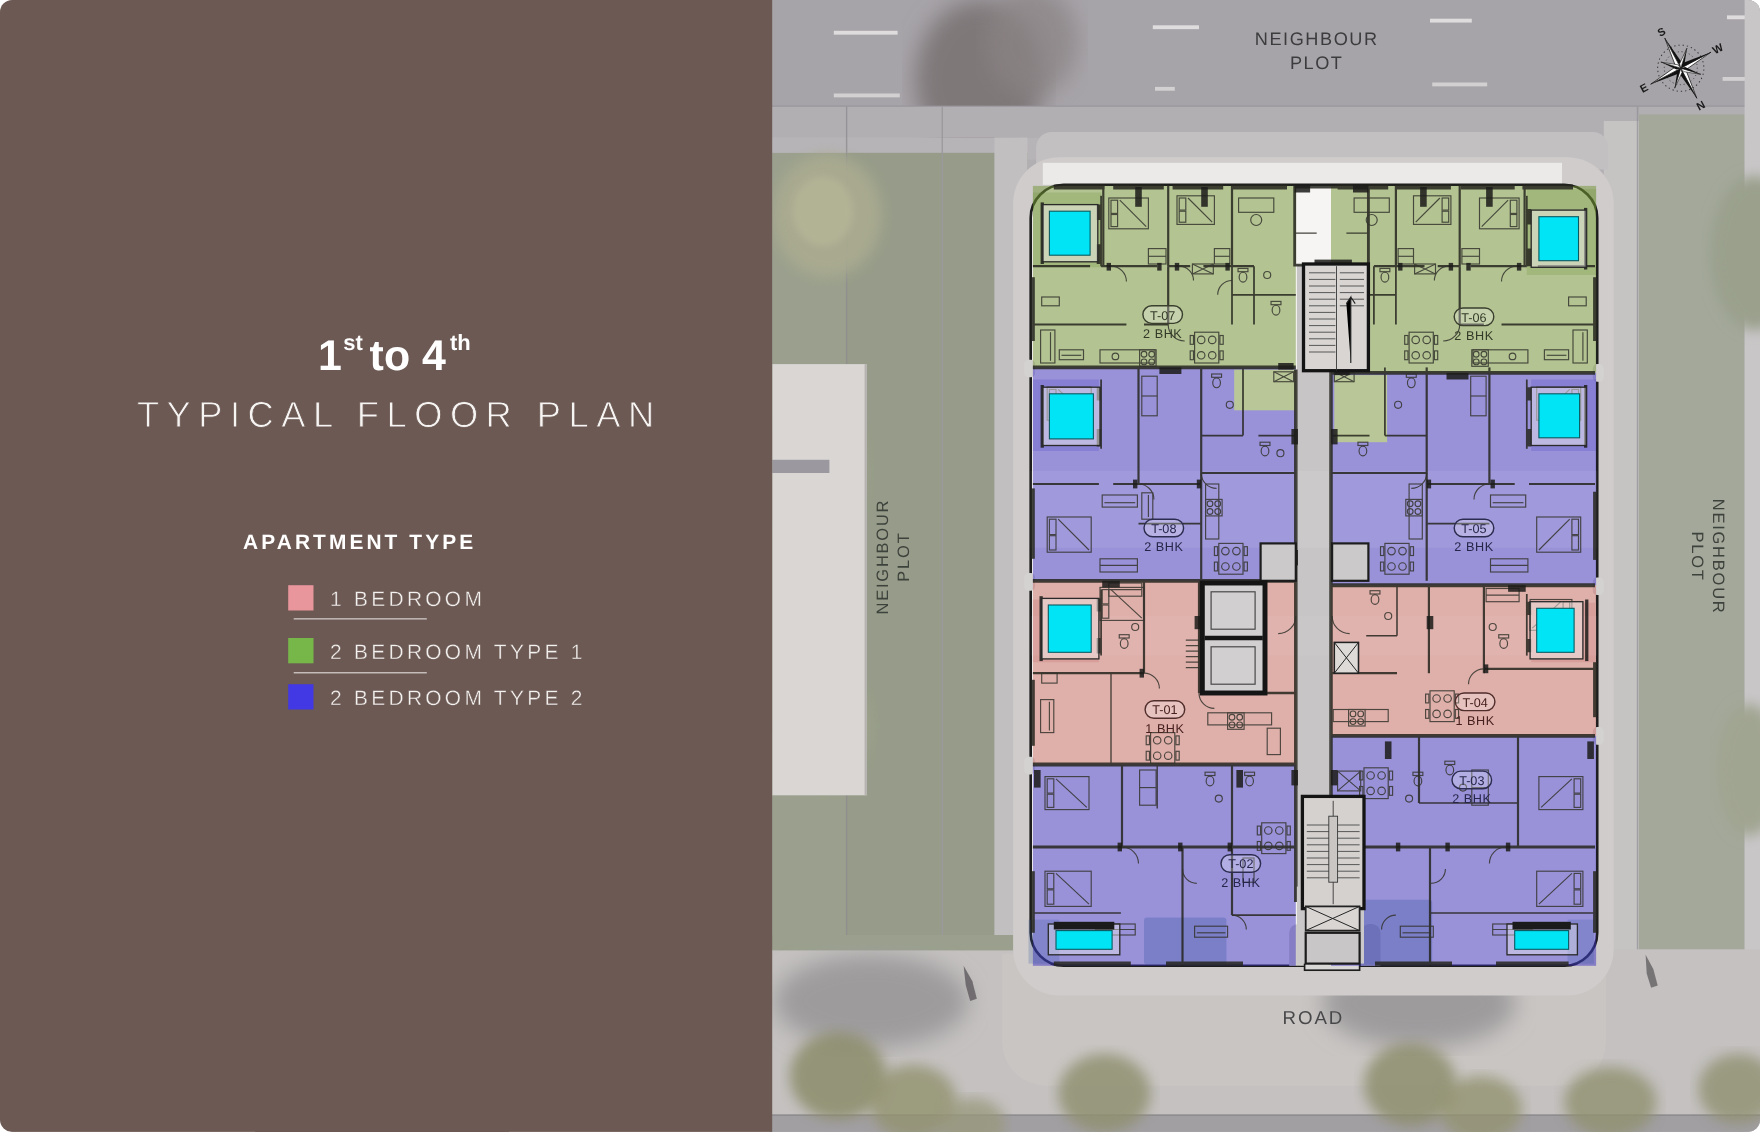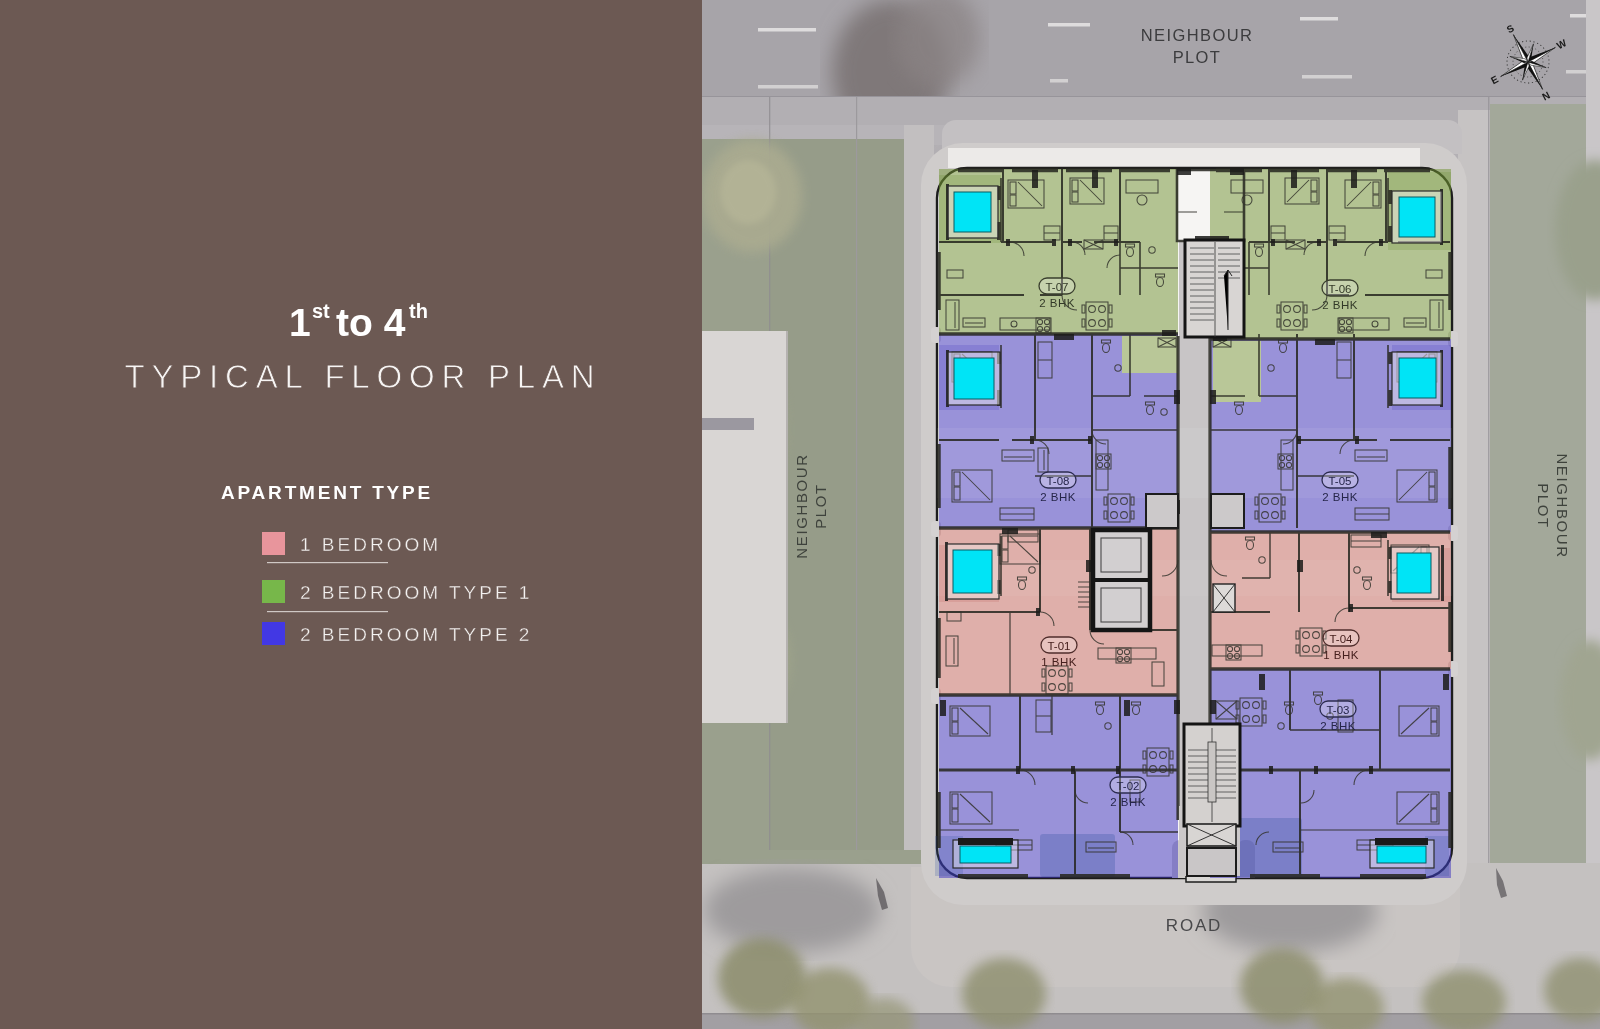--- a/index.html
+++ b/index.html
@@ -1,17 +1,17 @@
 <!DOCTYPE html>
 <html><head>
 <meta charset="utf-8">
 <style>
 html,body{margin:0;padding:0;background:#fff;}
 *{box-sizing:border-box;}
-.page{width:1600px;height:1029px;position:relative;overflow:hidden;font-family:"Liberation Sans",sans-serif;}
+.page{width:1600px;height:1029px;position:relative;overflow:hidden;font-family:"Liberation Sans",sans-serif;border-radius:11px;}
 svg{display:block;}
 </style>
 </head>
 <body>
 <div class="page">
 <svg width="1600" height="1029" viewBox="0 0 1600 1029">
 <defs>
 <filter id="blur3">
           <feGaussianBlur stdDeviation="3"></feGaussianBlur>
         </filter>

